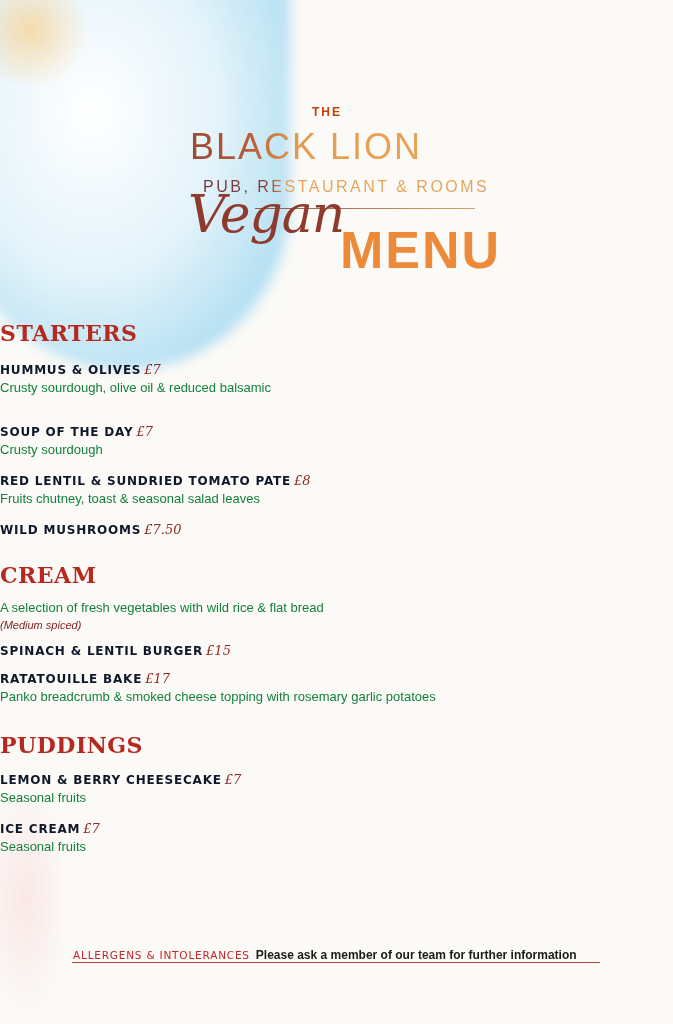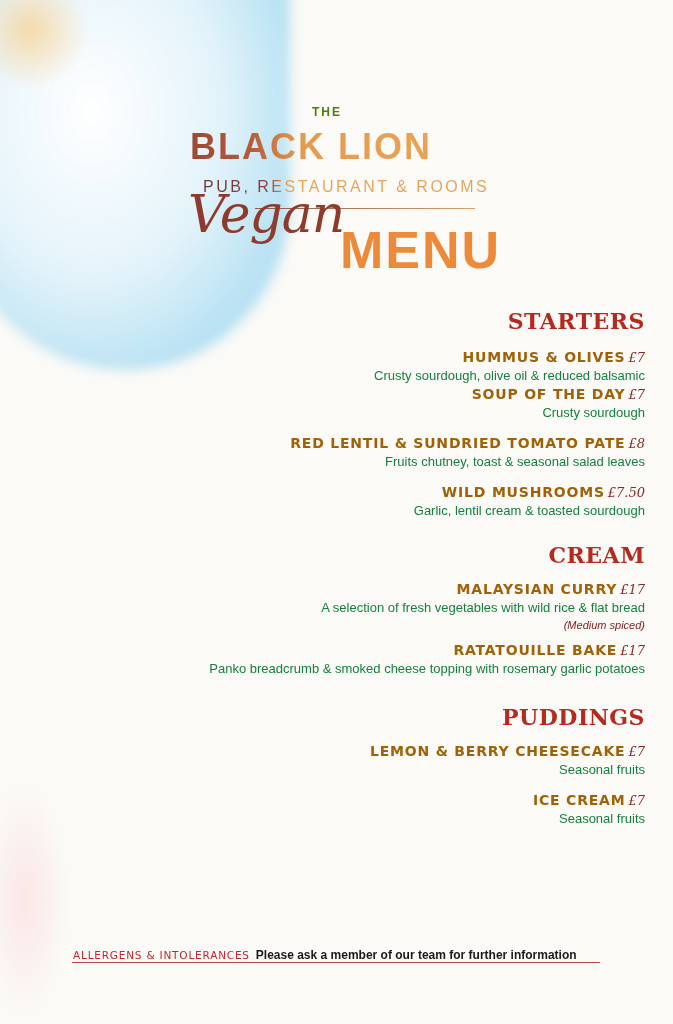--- a/index.html
+++ b/index.html
@@ -19,24 +19,24 @@
       position: absolute; left: -30px; top: -30px; width: 120px; height: 120px;
       background: radial-gradient(circle, rgba(250,200,120,0.6) 0%, rgba(250,200,120,0) 70%);
     }
     .glow-pink {
       position: absolute; left: -20px; top: 780px; width: 90px; height: 240px;
       background: radial-gradient(ellipse, rgba(250,215,215,0.55) 0%, rgba(250,215,215,0) 70%);
     }
     .header { position: absolute; left: 0; top: 100px; width: 673px; }
     .the {
       position: absolute; left: 312px; top: 5px; font-size: 12px; letter-spacing: 2px;
-      color: #4d7c0f; font-weight: bold;
+      color: #c2410c; font-weight: bold;
     }
     .brand {
-      position: absolute; left: 190px; top: 26px; font-size: 36px; font-weight: bold;
+      position: absolute; left: 190px; top: 26px; font-size: 36px; font-weight: normal;
       letter-spacing: 2px;
       background: linear-gradient(90deg, #9c4a34 0%, #b55a38 25%, #e49a4e 45%, #e8a356 100%);
       -webkit-background-clip: text; background-clip: text; color: transparent;
     }
     .sub {
       position: absolute; left: 203px; top: 78px; font-size: 16px; letter-spacing: 2.5px;
       background: linear-gradient(90deg, #6b3a3a 0%, #8a3e3a 22%, #e8a356 30%, #e4a05a 100%);
       -webkit-background-clip: text; background-clip: text; color: transparent;
     }
     .rule-top {
@@ -44,29 +44,29 @@
       background: linear-gradient(90deg, #8b5a4a, #d8a070);
     }
     .vegan {
       position: absolute; left: 188px; top: 84px; font-family: "DejaVu Serif", serif;
       font-style: italic; font-size: 52px; color: #8e3b2e; letter-spacing: -1px;
     }
     .menu {
       position: absolute; left: 340px; top: 120px; font-size: 52px; font-weight: bold;
       letter-spacing: 2px; color: #ec8a3a;
     }
-    .content { position: absolute; left: 0; top: 308px; width: 645px; text-align: right; }
+    .content { position: absolute; left: 0; top: 320px; width: 645px; text-align: left; }
     .section-title {
       font-family: "DejaVu Serif", serif; font-weight: bold; font-size: 22px;
       color: #b5291f; margin: 0; letter-spacing: 0.5px;
     }
     .item { margin: 0; }
     .item-name {
-      font-family: "DejaVu Sans", sans-serif; font-weight: bold; font-size: 14px;
-      letter-spacing: 0.8px; color: #a16207;
+      font-family: "DejaVu Sans", sans-serif; font-weight: bold; font-size: 12px;
+      letter-spacing: 0.8px; color: #0f172a;
     }
     .price {
       font-family: "DejaVu Serif", serif; font-style: italic; font-size: 13px;
       color: #8e2a26; margin-left: 3px;
     }
     .desc { font-size: 13px; color: #15803d; margin-top: 2px; }
     .note { font-size: 11px; font-style: italic; color: #7f1d1d; margin-top: 4px; }
     .bottom-rule {
       position: absolute; left: 72px; top: 962px; width: 528px; height: 1px;
       background: #b24a44;
@@ -94,42 +94,41 @@
 </div>
 
 <div class="content">
 
   <div>
     <h2 class="section-title">STARTERS</h2>
     <div class="item" style="margin-top:14px">
       <div><span class="item-name">HUMMUS &amp; OLIVES</span><span class="price">£7</span></div>
       <div class="desc">Crusty sourdough, olive oil &amp; reduced balsamic</div>
     </div>
-    <div class="item" style="margin-top:2px">
+    <div class="item" style="margin-top:27px">
       <div><span class="item-name">SOUP OF THE DAY</span><span class="price">£7</span></div>
       <div class="desc">Crusty sourdough</div>
     </div>
     <div class="item" style="margin-top:14px">
       <div><span class="item-name">RED LENTIL &amp; SUNDRIED TOMATO PATE</span><span class="price">£8</span></div>
       <div class="desc">Fruits chutney, toast &amp; seasonal salad leaves</div>
     </div>
     <div class="item" style="margin-top:14px">
       <div><span class="item-name">WILD MUSHROOMS</span><span class="price">£7.50</span></div>
-      <div class="desc">Garlic, lentil cream &amp; toasted sourdough</div>
     </div>
   </div>
 
   <div style="margin-top:24px">
     <h2 class="section-title">CREAM</h2>
     <div class="item" style="margin-top:12px">
-      <div><span class="item-name">MALAYSIAN CURRY</span><span class="price">£17</span></div>
       <div class="desc">A selection of fresh vegetables with wild rice &amp; flat bread</div>
       <div class="note">(Medium spiced)</div>
     </div>
     <div class="item" style="margin-top:10px">
+      <div><span class="item-name">SPINACH &amp; LENTIL BURGER</span><span class="price">£15</span></div>
     </div>
     <div class="item" style="margin-top:10px">
       <div><span class="item-name">RATATOUILLE BAKE</span><span class="price">£17</span></div>
       <div class="desc">Panko breadcrumb &amp; smoked cheese topping with rosemary garlic potatoes</div>
     </div>
   </div>
 
   <div style="margin-top:28px">
     <h2 class="section-title">PUDDINGS</h2>
     <div class="item" style="margin-top:12px">

